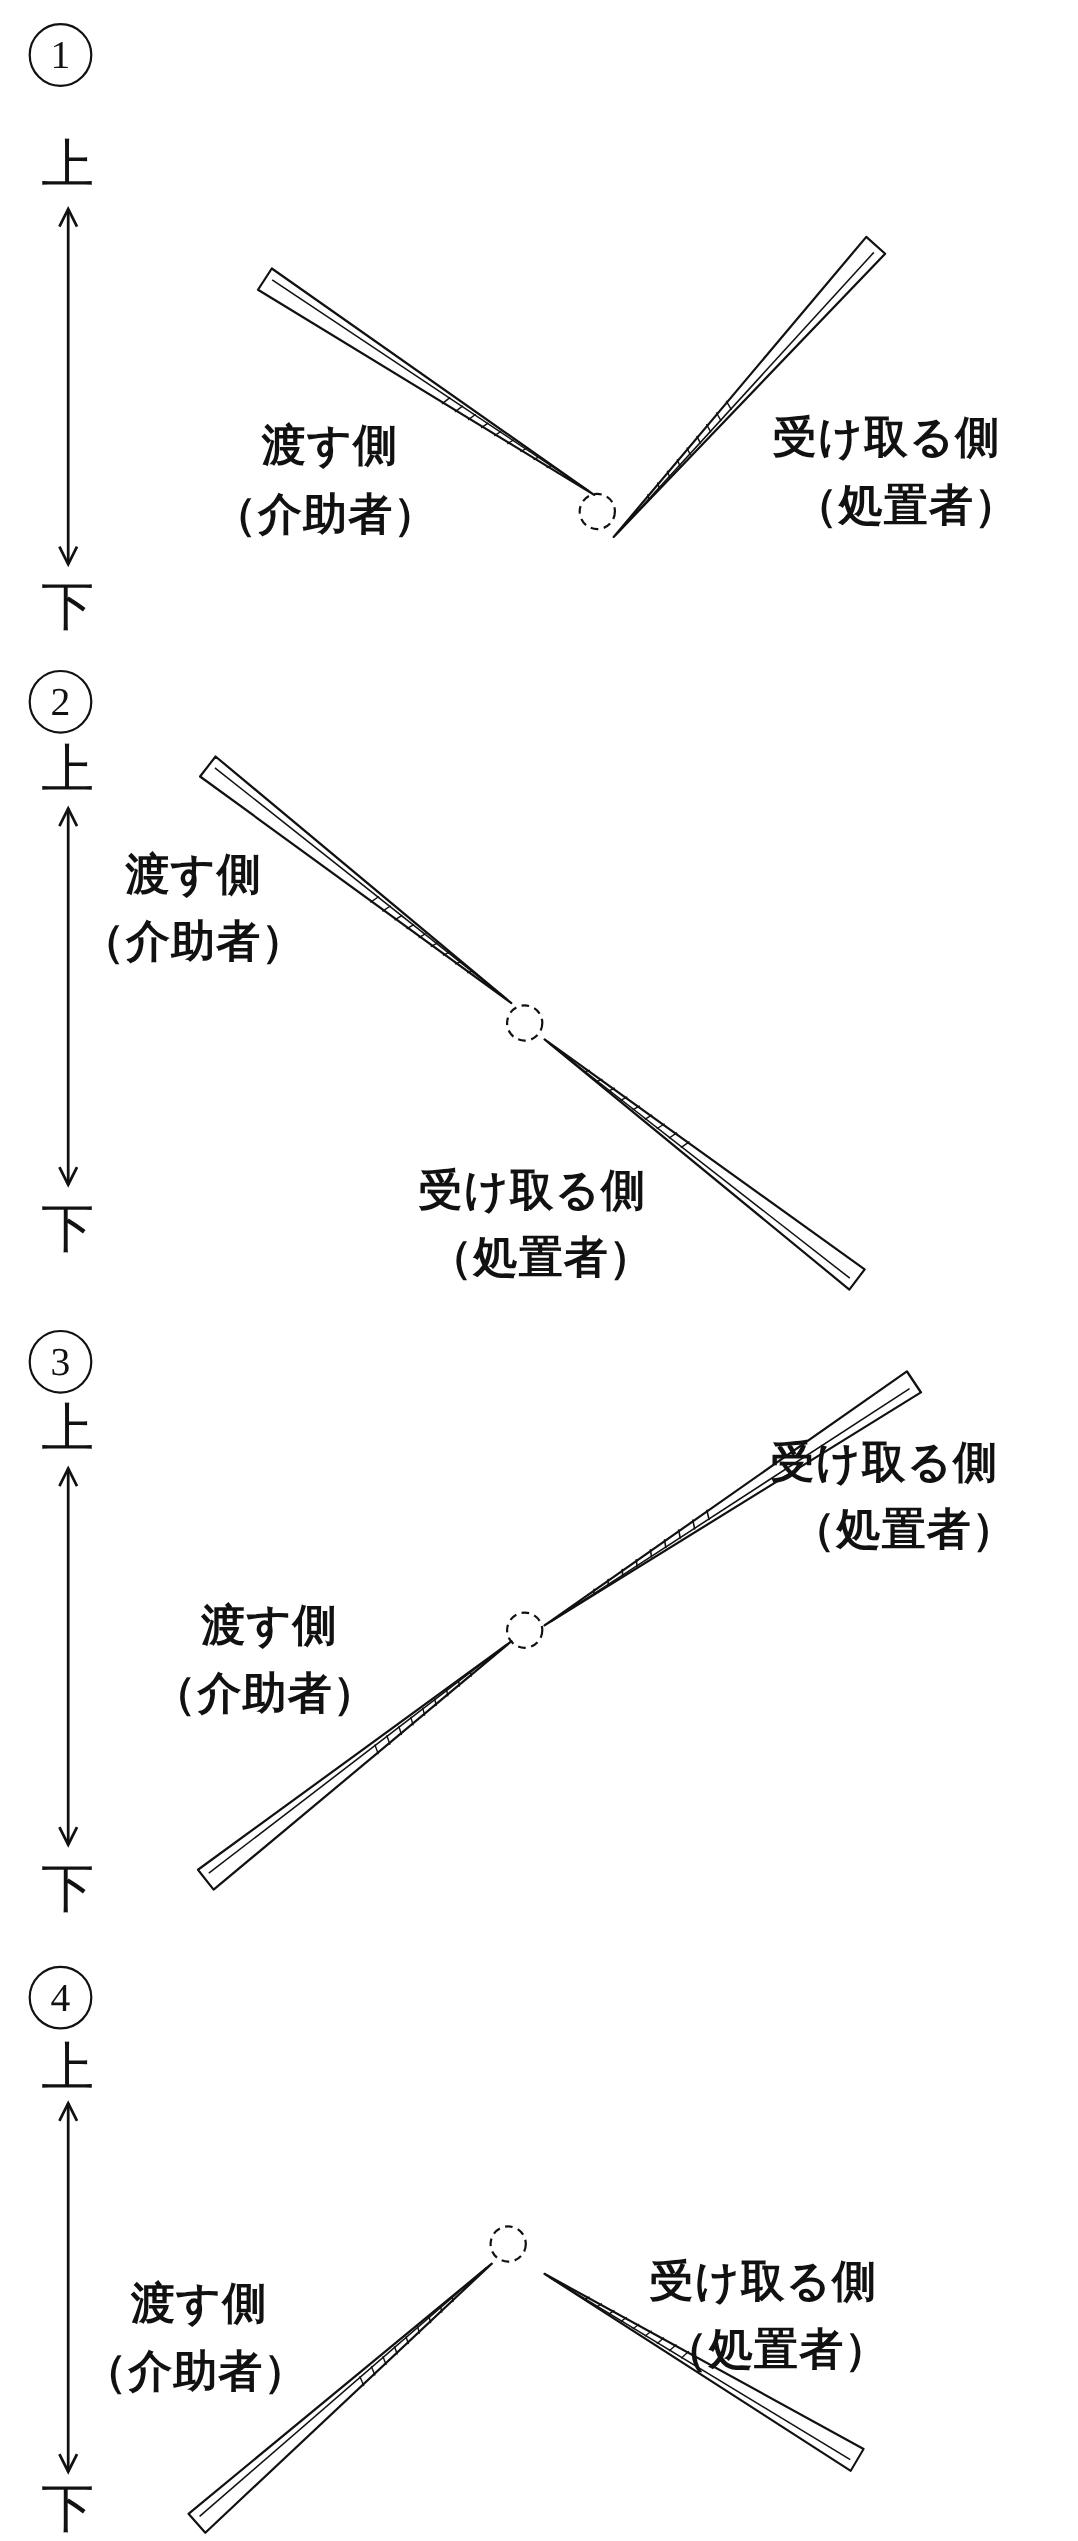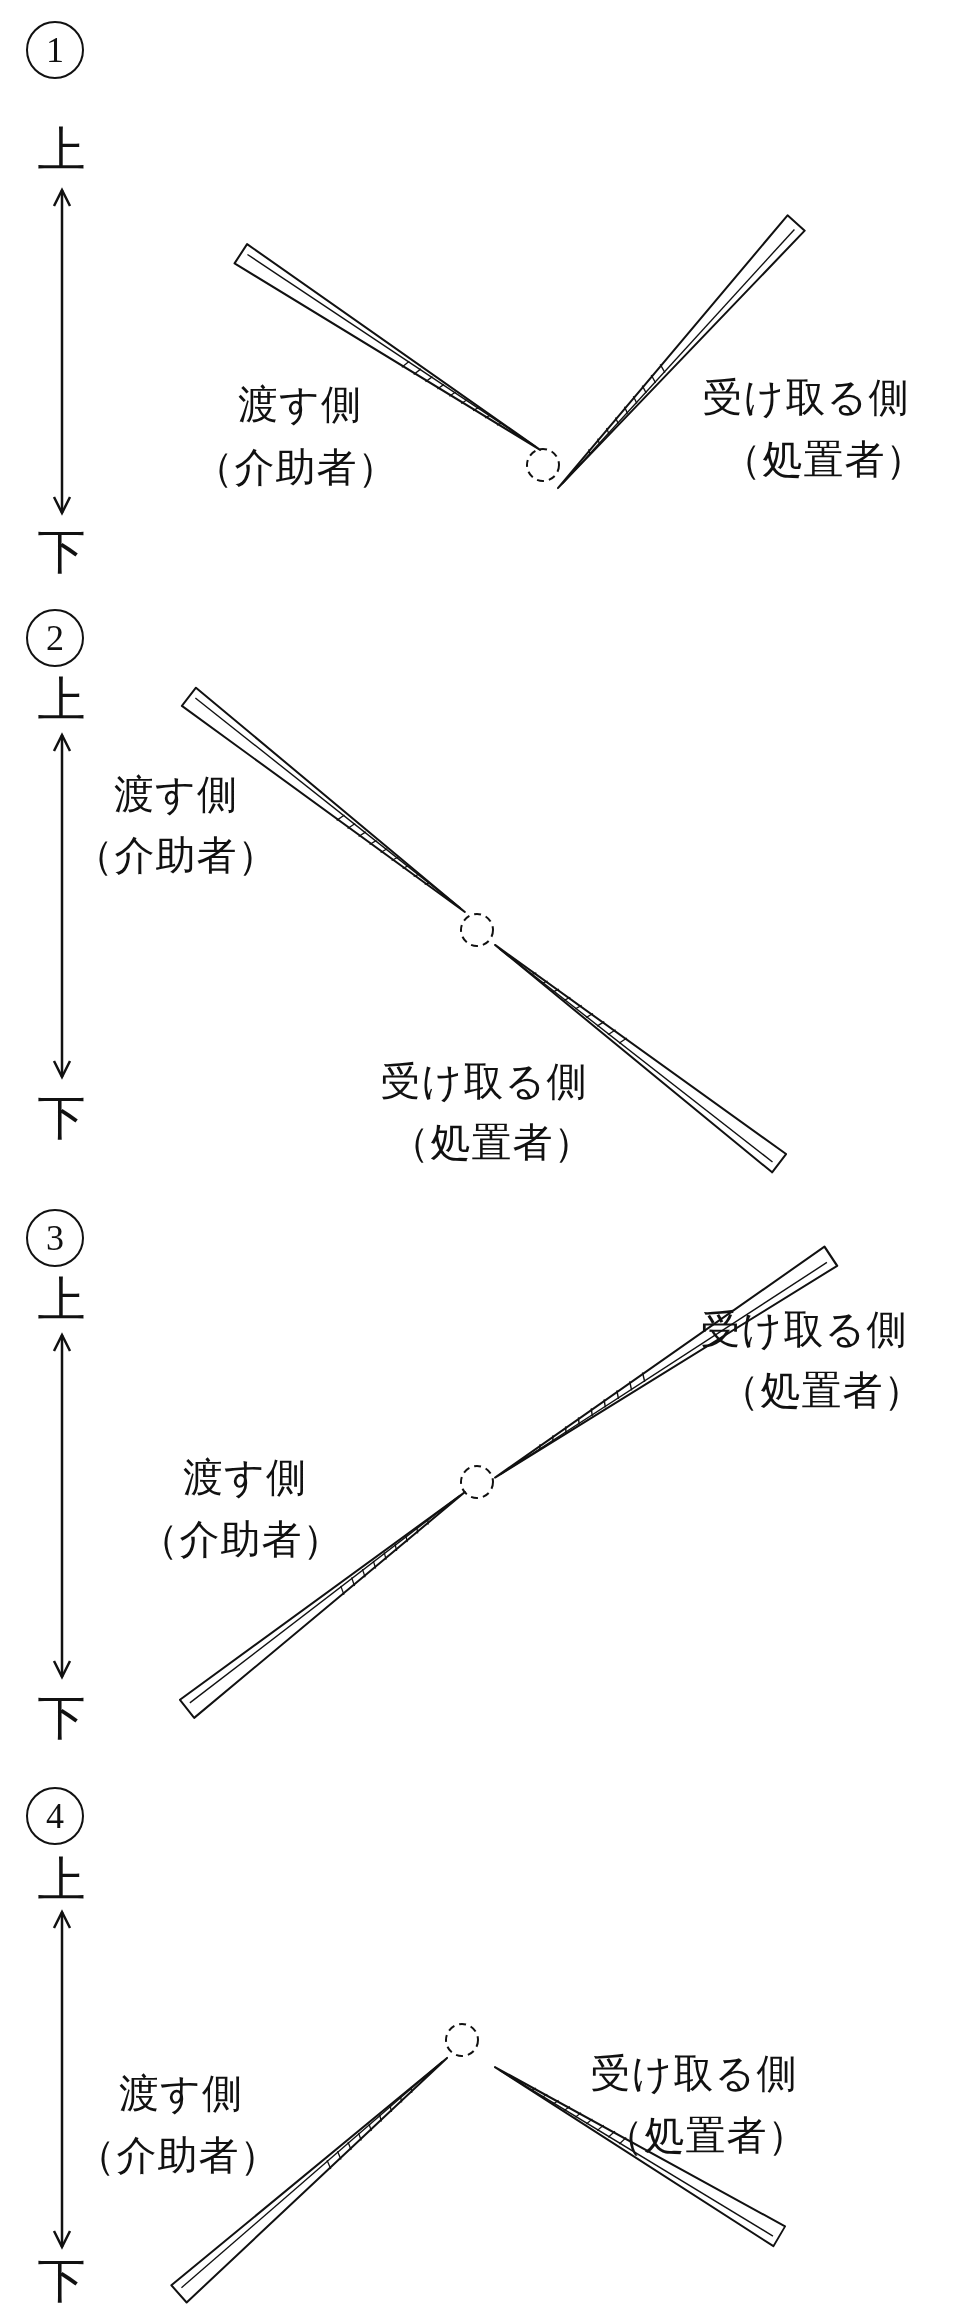--- a/index.html
+++ b/index.html
@@ -22,20 +22,21 @@
     top: 0;
   }
   .lbl {
     position: absolute;
     transform: translate(-50%, -50%);
     font-size: 40px;
     line-height: 1;
     white-space: nowrap;
     letter-spacing: 1px;
     color: #111111;
+    font-weight: bold;
   }
   .dir {
     font-size: 48px;
     font-weight: 500;
   }
   .circled {
     position: absolute;
     transform: translate(-50%, -50%);
     width: 54px;
     height: 54px;

